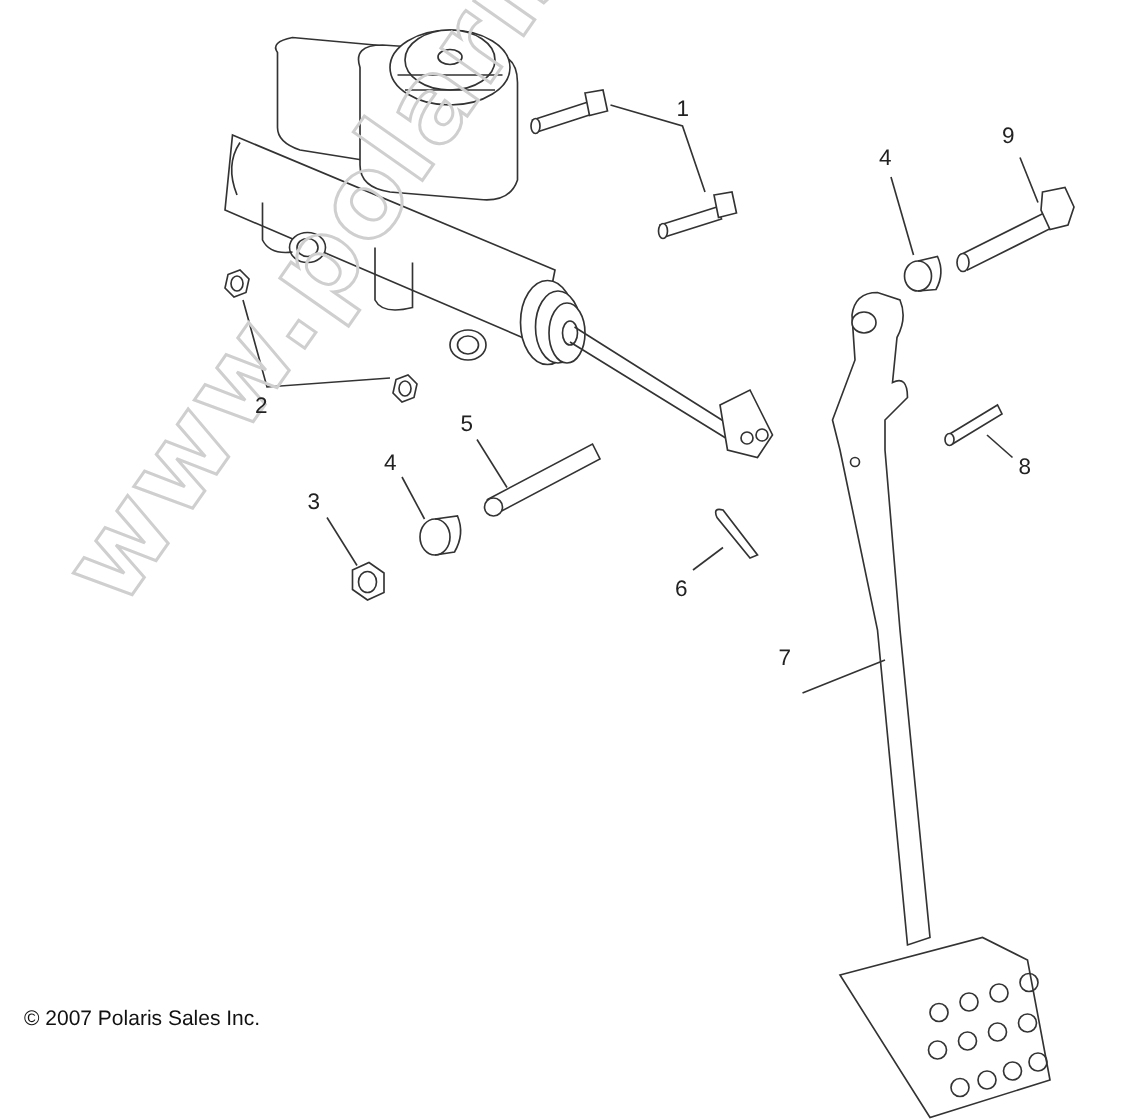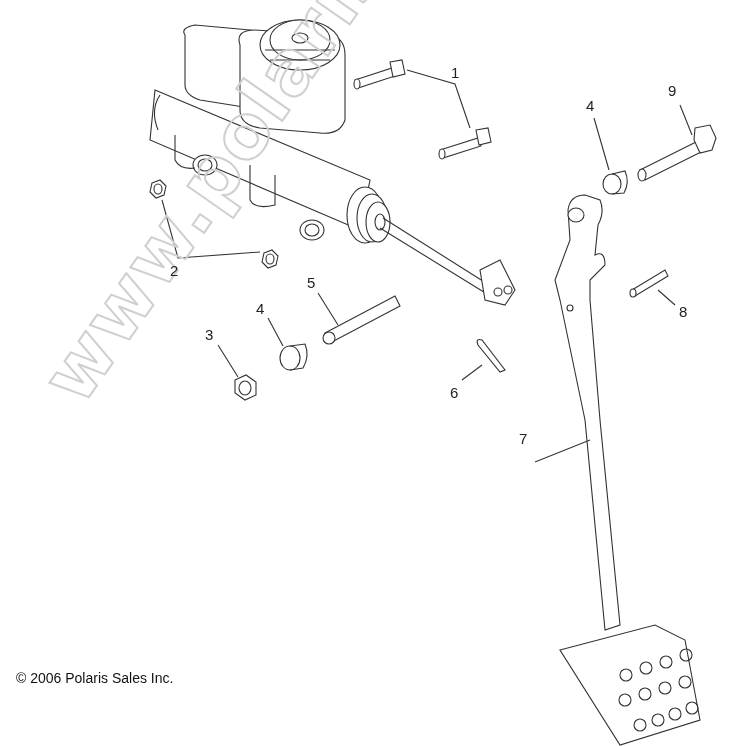--- a/index.html
+++ b/index.html
@@ -128,13 +128,13 @@
 <div class="callout" style="left:170px;top:262px">2</div>
 <div class="callout" style="left:205px;top:326px">3</div>
 <div class="callout" style="left:256px;top:300px">4</div>
 <div class="callout" style="left:586px;top:97px">4</div>
 <div class="callout" style="left:307px;top:274px">5</div>
 <div class="callout" style="left:450px;top:384px">6</div>
 <div class="callout" style="left:519px;top:430px">7</div>
 <div class="callout" style="left:679px;top:303px">8</div>
 <div class="callout" style="left:668px;top:82px">9</div>
 
-<div class="copyright">© 2006 Polaris Sales Inc.</div>
+<div class="copyright">© 2007 Polaris Sales Inc.</div>
 
 </body></html>

